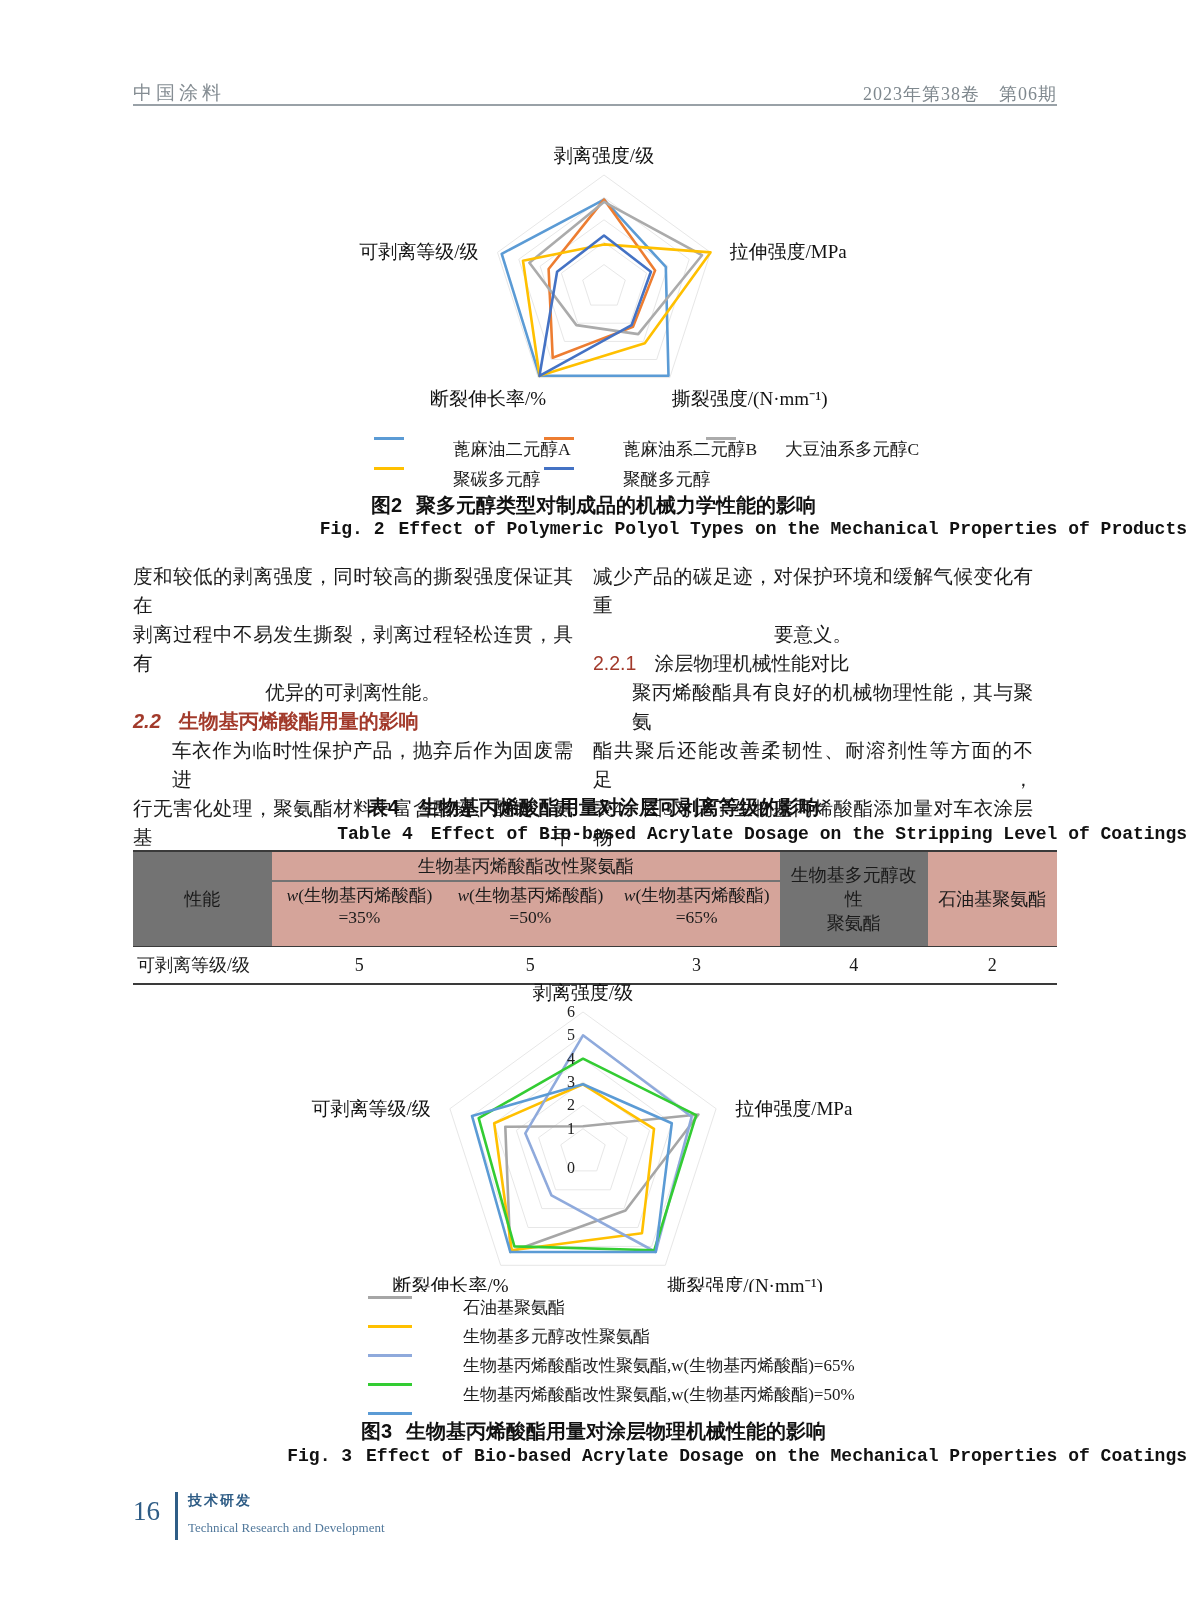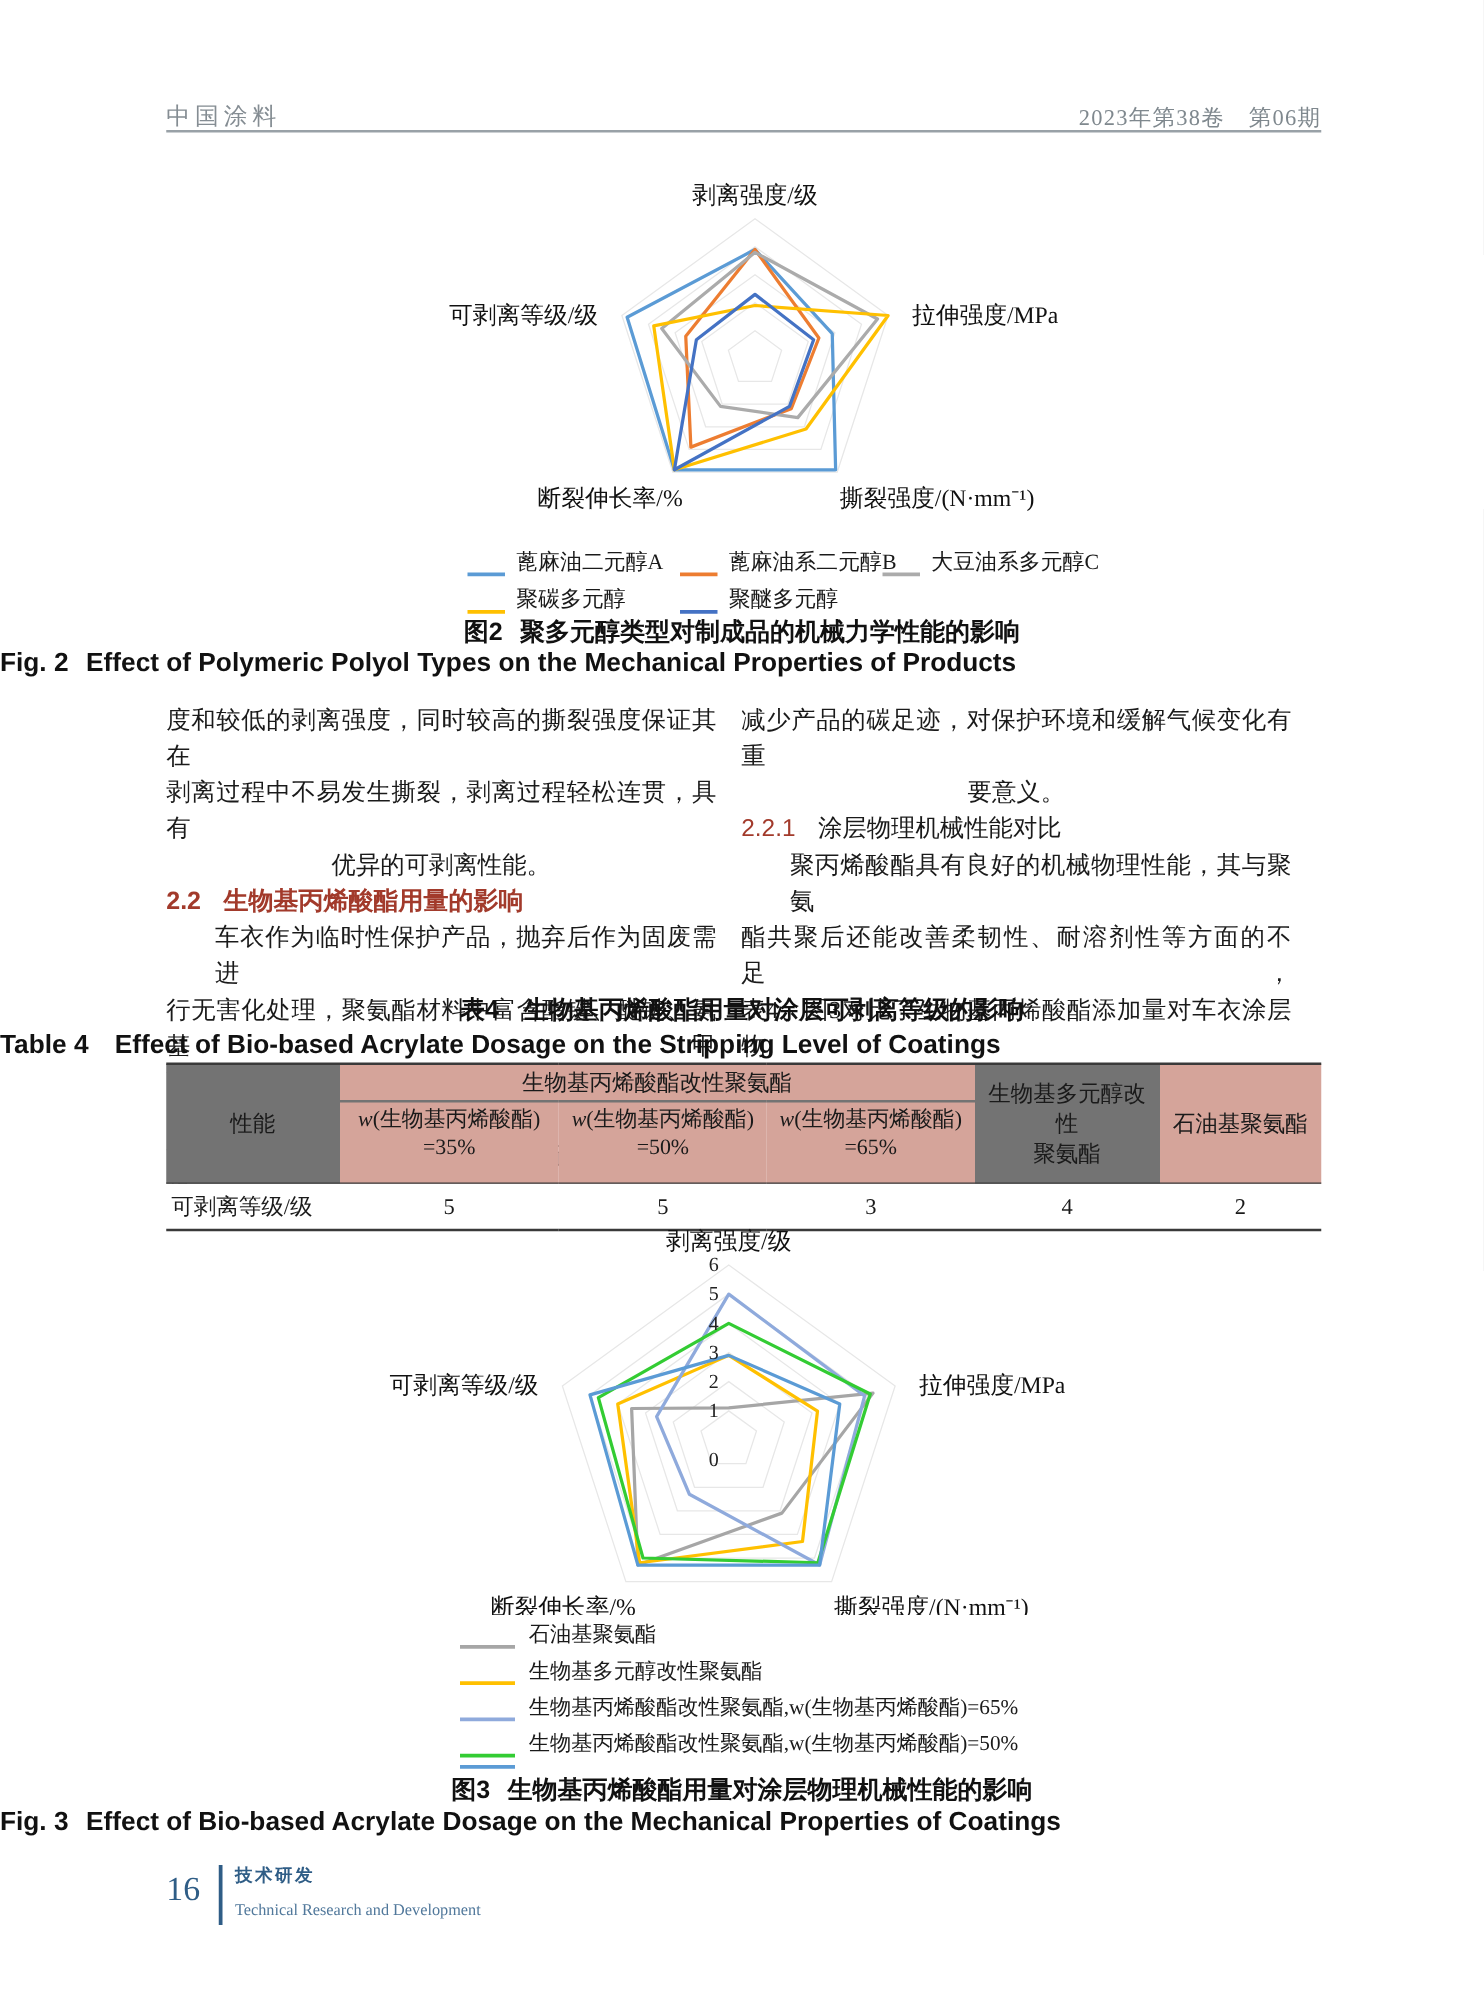--- a/index.html
+++ b/index.html
@@ -11,39 +11,39 @@
   .head-rule{position:absolute;left:133px;top:104px;width:924px;border-top:2px solid #99a1a7;}
   
   .figsvg{position:absolute;}
   .ring{fill:none;stroke:#e7e7e7;stroke-width:1;}
   .series{fill:none;stroke-width:2.6;stroke-linejoin:round;}
   .axis-label{font-size:19px;fill:#111;font-family:"Liberation Serif",serif;}
   .tick-label{font-size:16px;fill:#222;font-family:"Liberation Serif",serif;}
   
   .legend2{position:absolute;left:374px;top:437px;display:grid;grid-template-columns:170px 162px 200px;row-gap:6px;}
   .legend3{position:absolute;left:368px;top:1296px;}
-  .lg-item{display:flex;align-items:flex-end;font-size:17.5px;white-space:nowrap;}
+  .lg-item{display:flex;align-items:flex-start;font-size:17.5px;white-space:nowrap;gap:40px;}
   .legend3 .lg-item{margin-bottom:6px;font-size:17px;}
   .lg-mark{display:inline-block;width:30px;height:3px;margin-right:9px;flex:0 0 auto;}
   .legend3 .lg-mark{width:44px;margin-right:11px;}
   
   .cap-zh{position:absolute;left:0;width:100%;text-align:center;font-size:20px;font-weight:700;
           font-family:"Liberation Sans",sans-serif;color:#111;}
-  .cap-en{position:absolute;left:0;width:100%;text-align:left;font-size:21px;font-weight:700;
-          font-family:Liberation Sans, sans-serif;color:#111;}
+  .cap-en{position:absolute;left:0;width:100%;text-align:right;font-size:18px;font-weight:700;
+          font-family:Liberation Mono, monospace;color:#111;}
   .cap-gap{display:inline-block;width:14px;}
   
   .tcol{position:absolute;top:562px;width:440px;font-size:19.5px;line-height:29px;}
   #col-left{left:133px;}
   #col-right{left:593px;}
   .ln{text-align:justify;text-align-last:justify;}
   .ln-end{text-align:center;}
   .ln-indent{padding-left:39px;text-align:justify;text-align-last:justify;}
   .h2line{font-family:"Liberation Sans",sans-serif;font-weight:700;color:#a23a2b;font-size:20px;}
-  .h2line .h-num{margin-right:18px;}
+  .h2line .h-num{margin-right:18px;font-style:italic;}
   .h3line{font-size:19.5px;}
   .h3line .h-num{color:#a23a2b;font-family:"Liberation Sans",sans-serif;margin-right:18px;}
   
   .tbl-wrap{position:absolute;left:133px;top:850px;width:924px;}
   table{width:100%;border-collapse:collapse;table-layout:fixed;
         font-size:18px;font-family:"Liberation Serif",serif;}
   thead th{font-weight:400;padding:2px 2px;}
   .grp{border-bottom:2px solid #737373;}
   th.sub{font-size:17.5px;line-height:22px;padding-bottom:18px;}
   tbody td{border-top:1.5px solid #3a3a3a;height:34px;text-align:center;background:#fff;}

